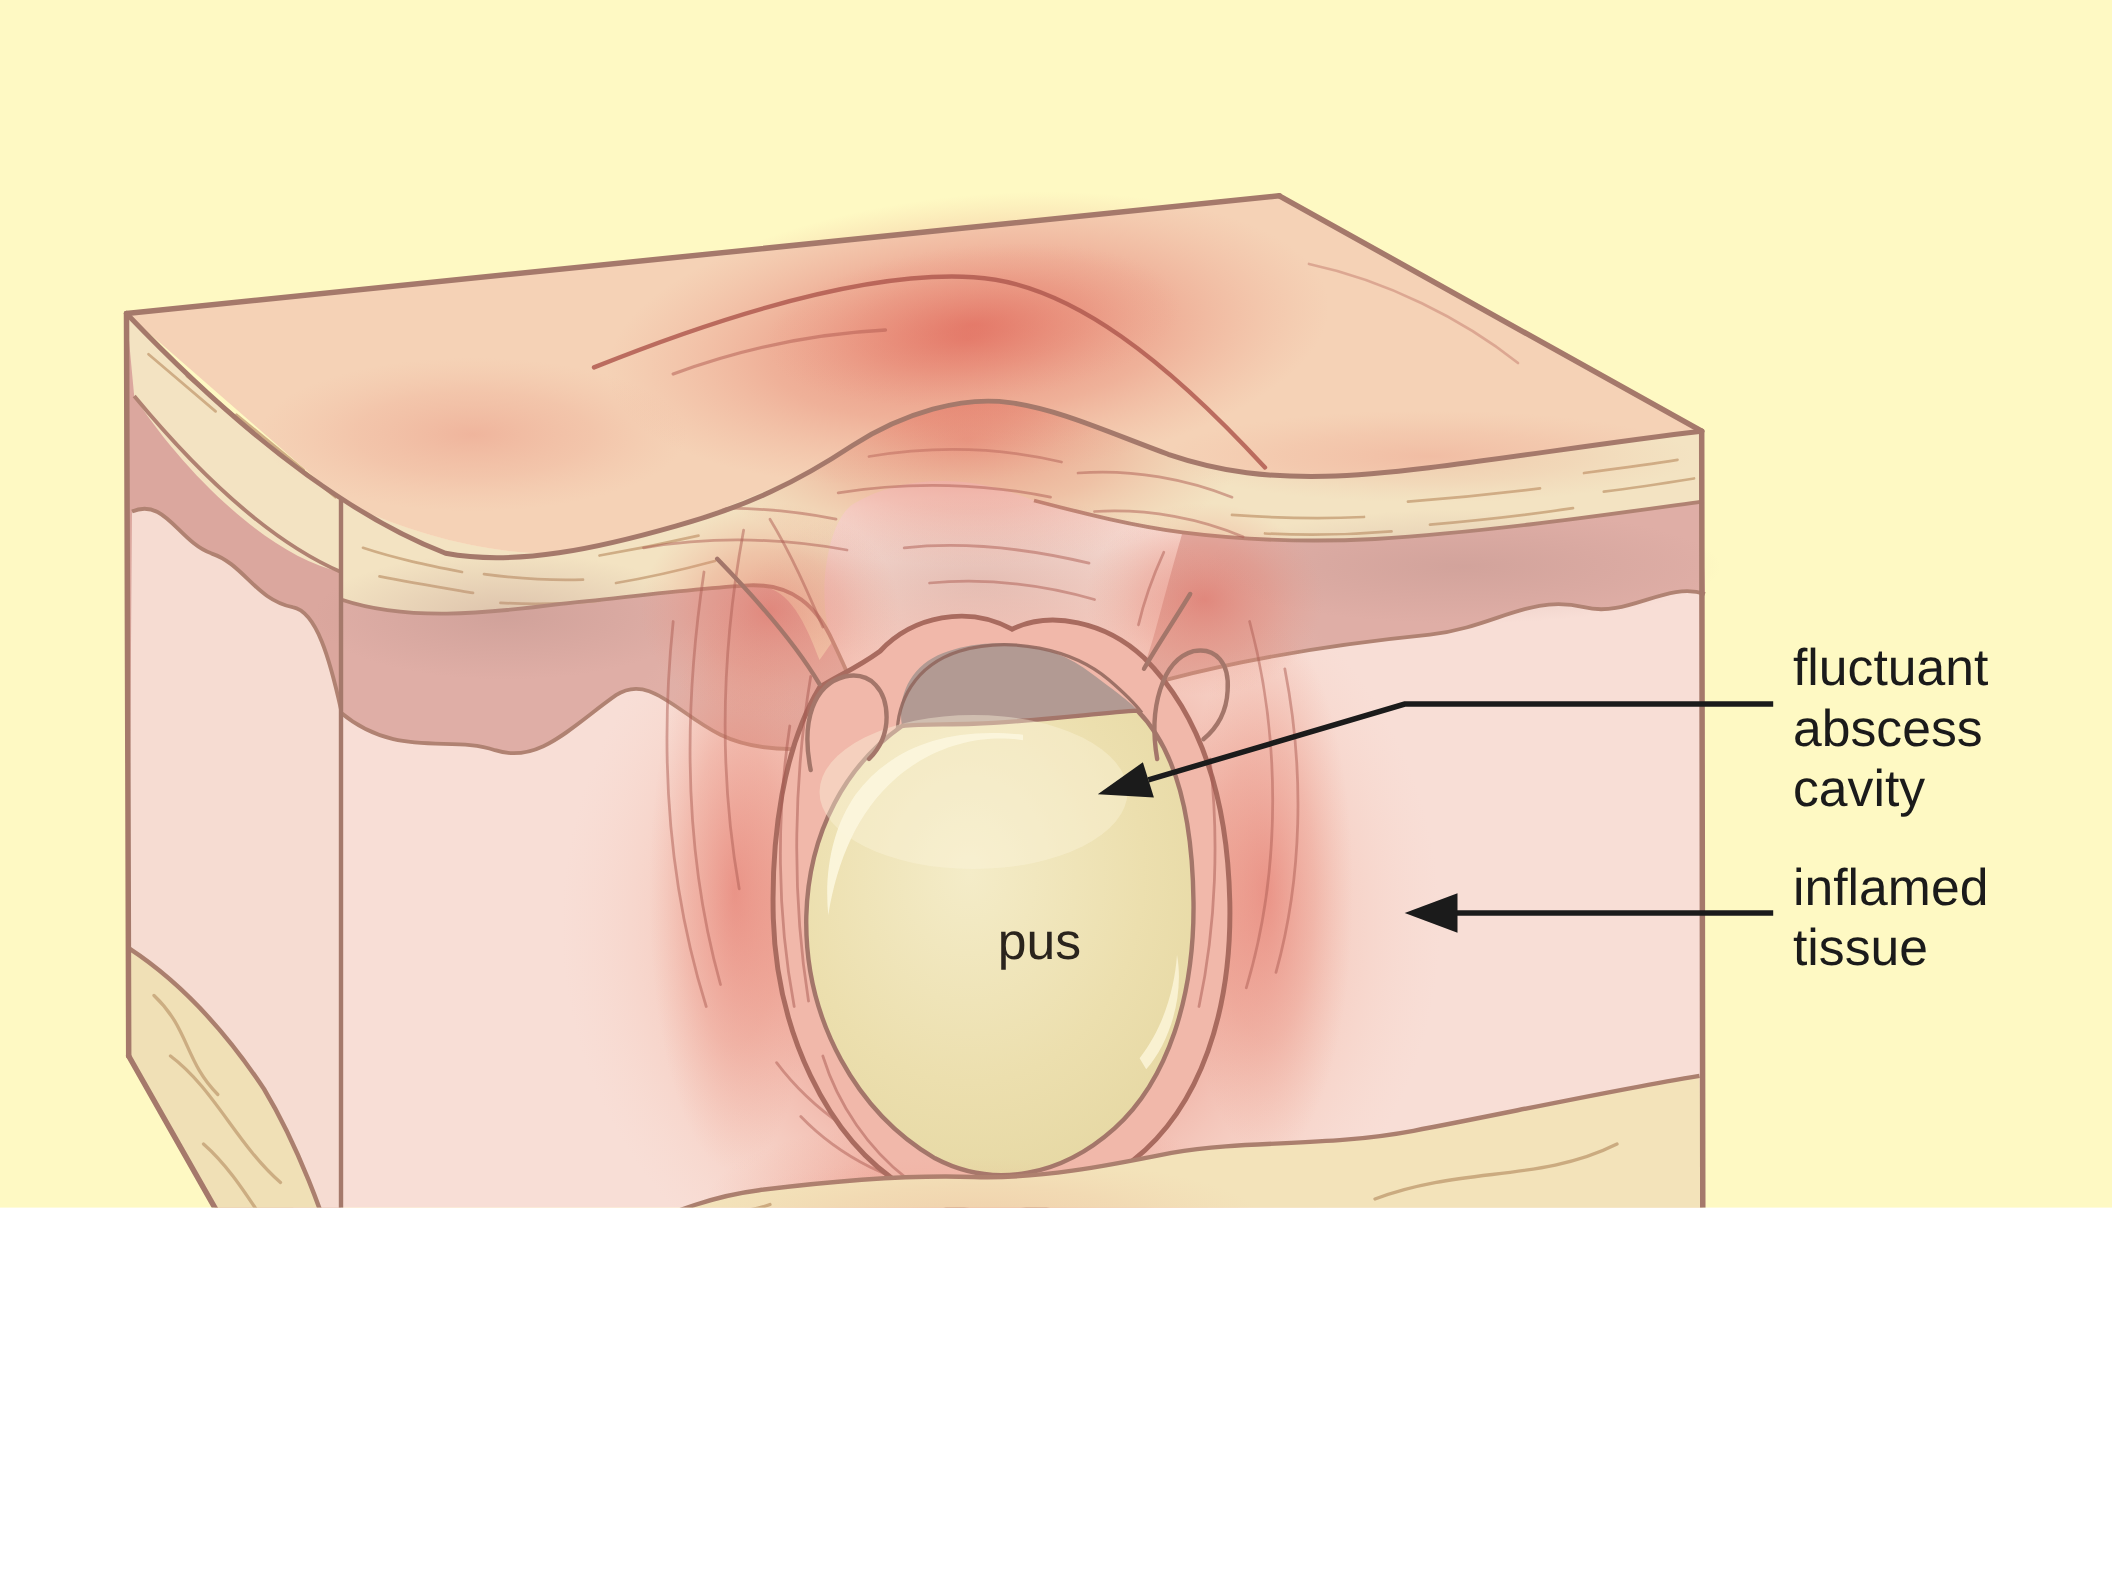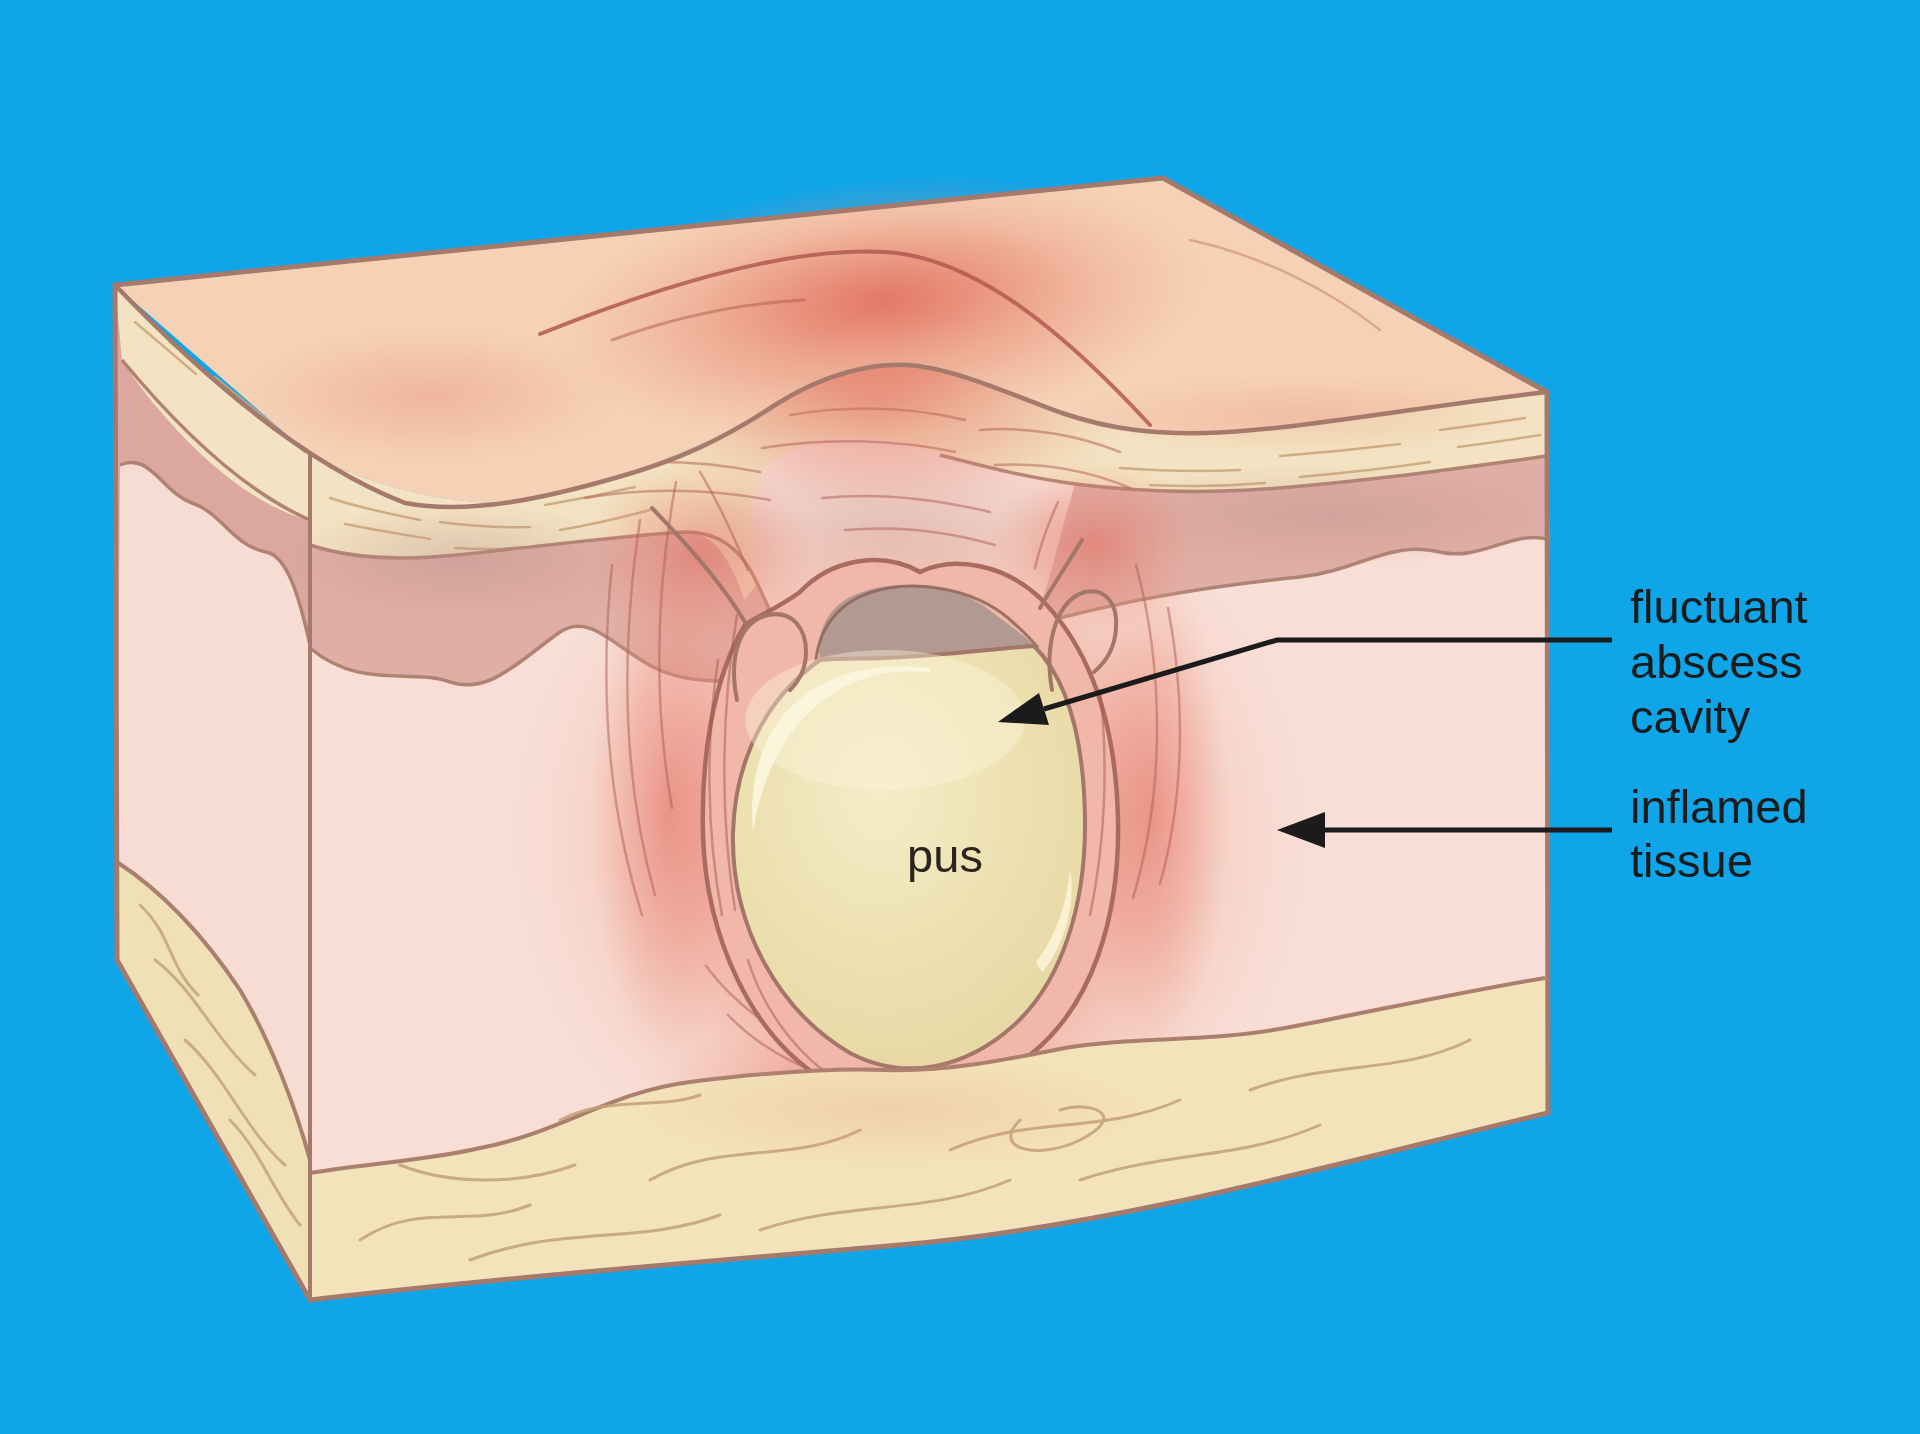--- a/index.html
+++ b/index.html
@@ -4,22 +4,22 @@
 <style>
   html, body {
     margin: 0;
     padding: 0;
     background: #ffffff;
     font-family: "Liberation Sans", sans-serif;
   }
   .stage {
     position: relative;
     width: 1920px;
-    height: 1434px;
-    background: #0ea5e9;
+    height: 1098px;
+    background: #fef9c3;
     overflow: hidden;
   }
   svg { display: block; }
   text.diagram-label {
     font-family: "Liberation Sans", sans-serif;
     font-size: 47px;
     fill: #1b1b1b;
   }
   text.pus-label {
     font-family: "Liberation Sans", sans-serif;

